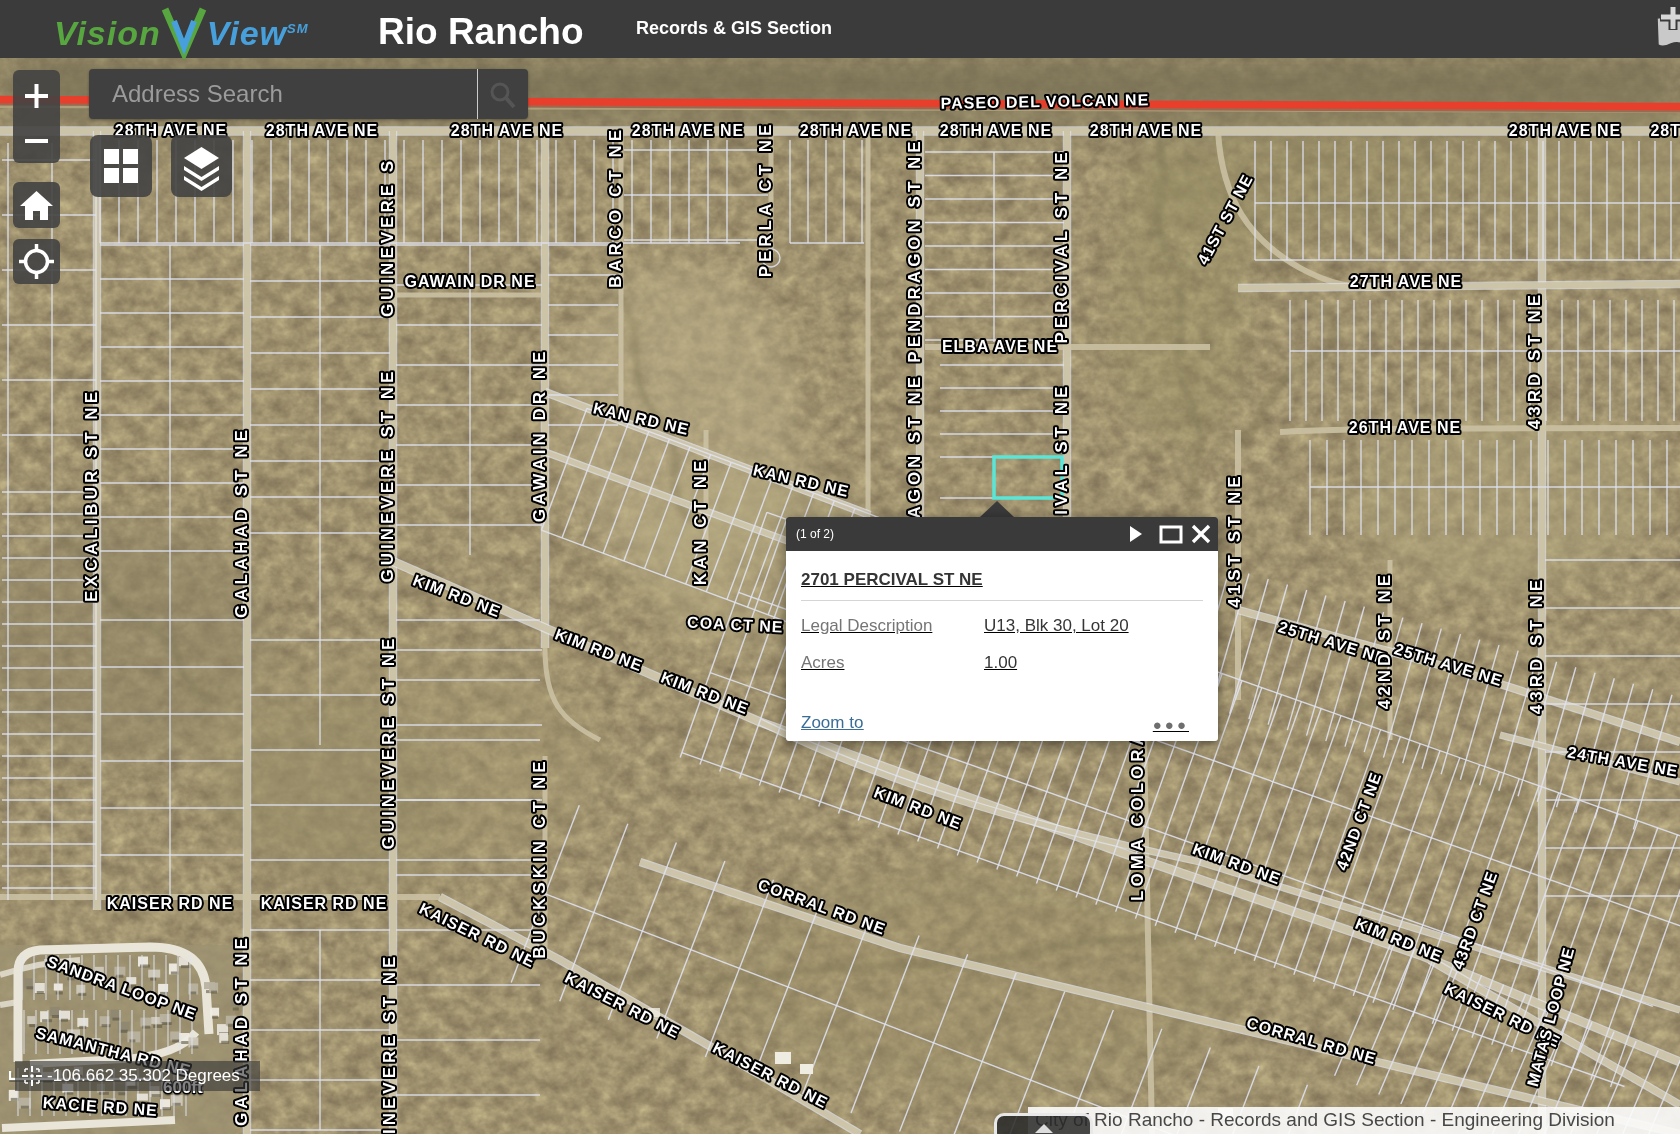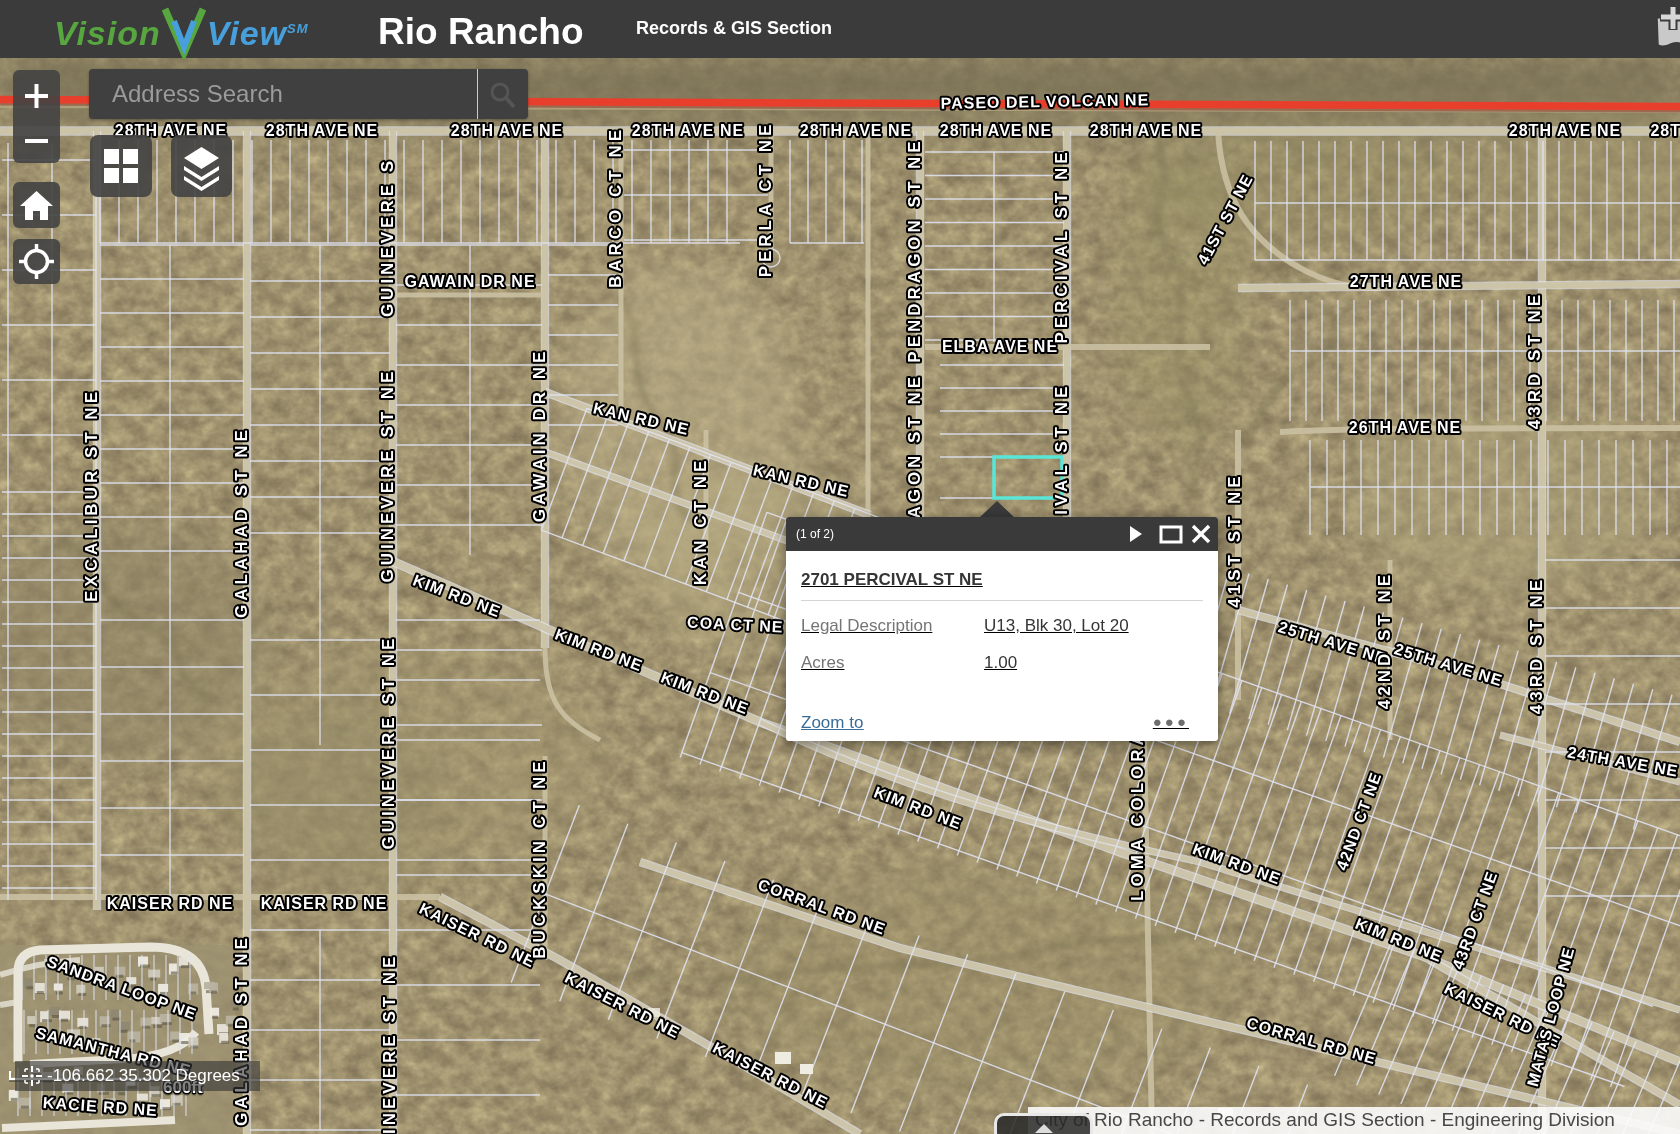--- a/index.html
+++ b/index.html
@@ -31,21 +31,21 @@
 #ptr{position:absolute;left:194px;top:0;width:0;height:0;border-left:17px solid transparent;border-right:17px solid transparent;border-bottom:16px solid #3a3a3a;}
 #pop{position:absolute;left:0;top:16px;width:432px;background:#fff;border-radius:3px;box-shadow:0 3px 14px rgba(0,0,0,0.45);}
 #pophdr{height:34px;background:#3a3a3a;border-radius:3px 3px 0 0;color:#fff;font-size:12px;line-height:34px;padding-left:10px;}
 #pophdr .ic{position:absolute;top:0;height:34px;line-height:34px;color:#fff;}
 #popbody{padding:14px 15px 8px 15px;text-decoration:underline;}
 #popttl{font-size:17px;font-weight:bold;color:#353535;padding-top:5px;}
 #pophr{height:1px;background:#d5d5d5;margin:10px 0 0 0;}
 .prow{display:flex;font-size:17px;gap:16px;}
 .prow .k{width:167px;color:#757575;}
 .prow .v{color:#353535;}
-#popft{display:flex;justify-content:space-between;align-items:flex-start;margin-top:40px;}
+#popft{display:flex;justify-content:space-between;align-items:flex-end;margin-top:40px;}
 #zoomto{font-size:17px;color:#3a6d96;text-decoration:underline;}
 #dots{color:#6e6e6e;font-size:15px;letter-spacing:3px;font-weight:bold;margin-right:14px;}
 
 #coords{position:absolute;left:15px;top:1061px;width:245px;height:30px;background:rgba(55,55,55,0.62);z-index:10;color:#fff;font-size:17px;line-height:29px;}
 #coords .txt{position:absolute;left:32px;top:0;}
 #scale{position:absolute;left:9px;top:1070px;z-index:9;}
 #sft{position:absolute;left:151px;top:1078px;z-index:9;color:#fff;font-size:17px;font-weight:bold;text-shadow:-1px -1px 0 #000,1px -1px 0 #000,-1px 1px 0 #000,1px 1px 0 #000,0 2px 2px #000;padding-left:12px;}
 #attr{position:absolute;left:1028px;top:1107px;width:652px;height:27px;background:rgba(252,252,252,0.9);z-index:10;}
 #attr .t{position:absolute;left:7px;top:2px;font-size:19px;color:#474747;white-space:nowrap;}
 #expander{position:absolute;left:994px;top:1113px;width:99px;height:30px;background:rgba(40,40,40,0.85);border:3px solid #e8e8e8;border-radius:10px;z-index:11;}

